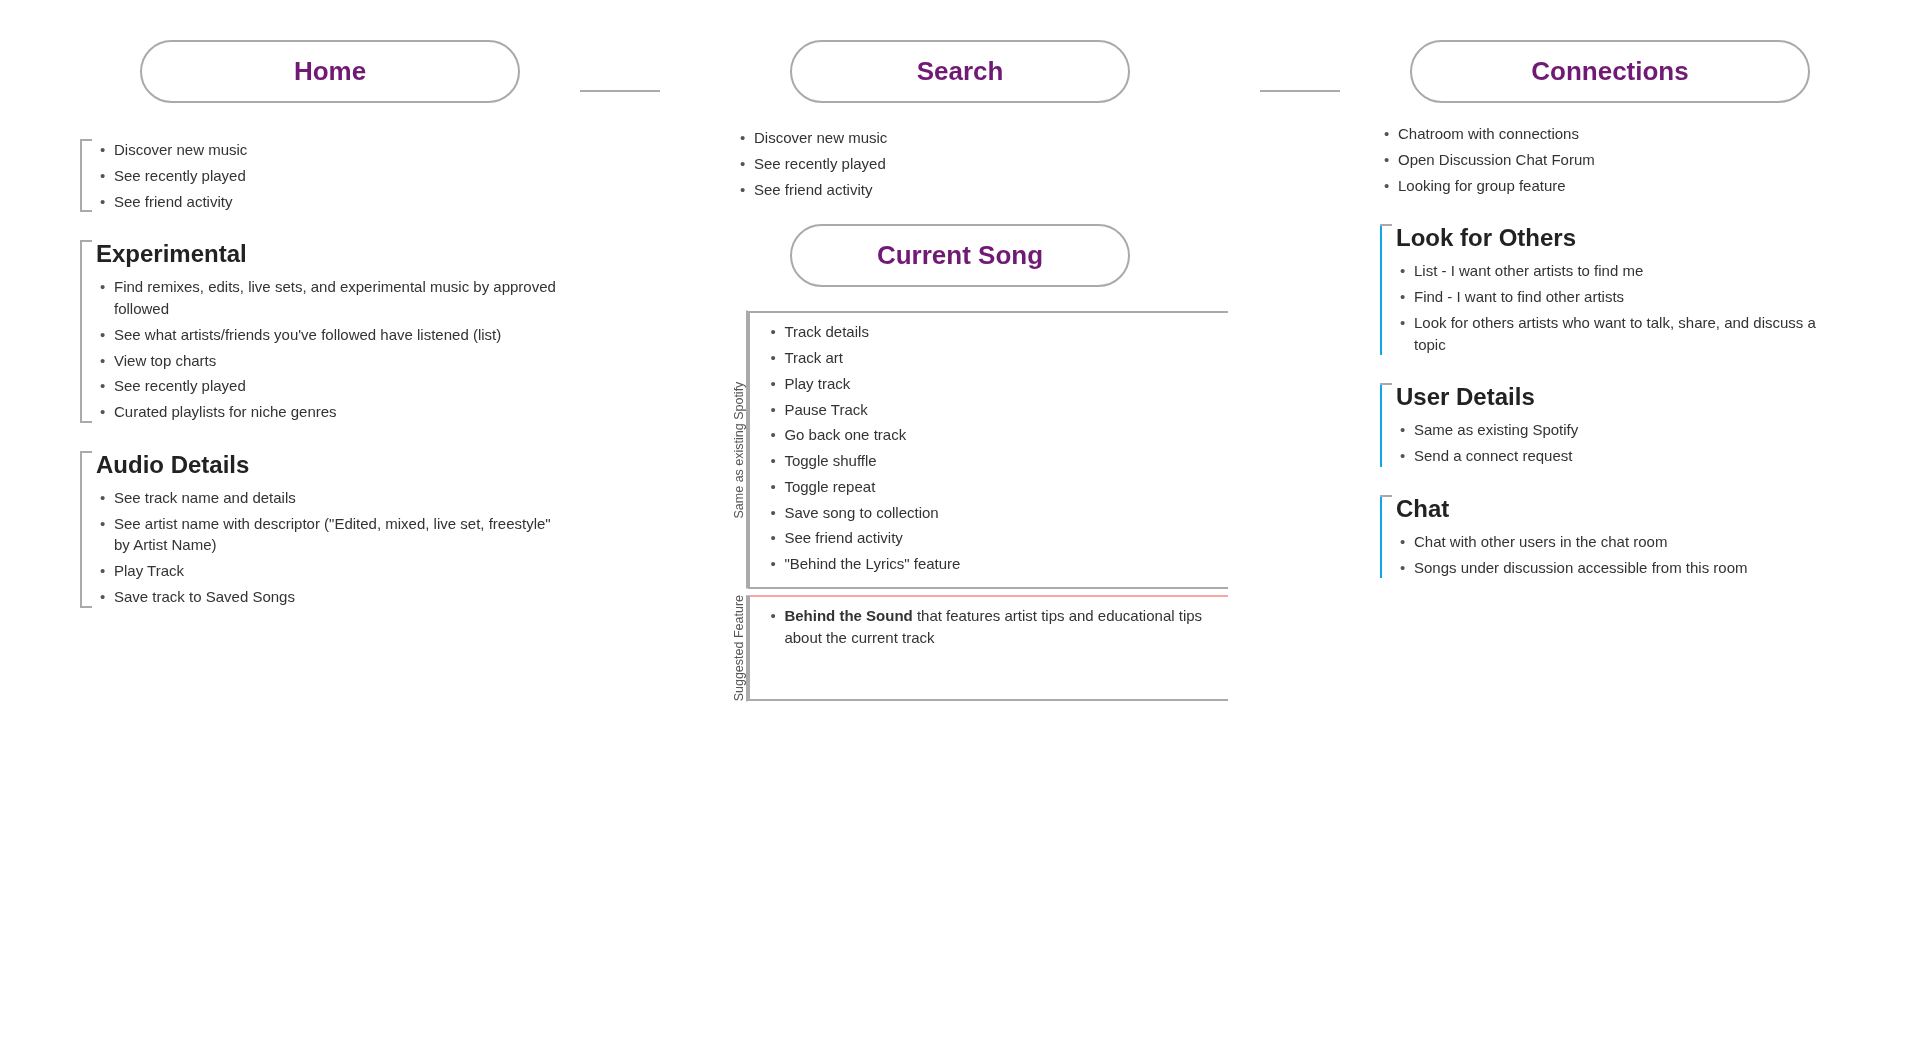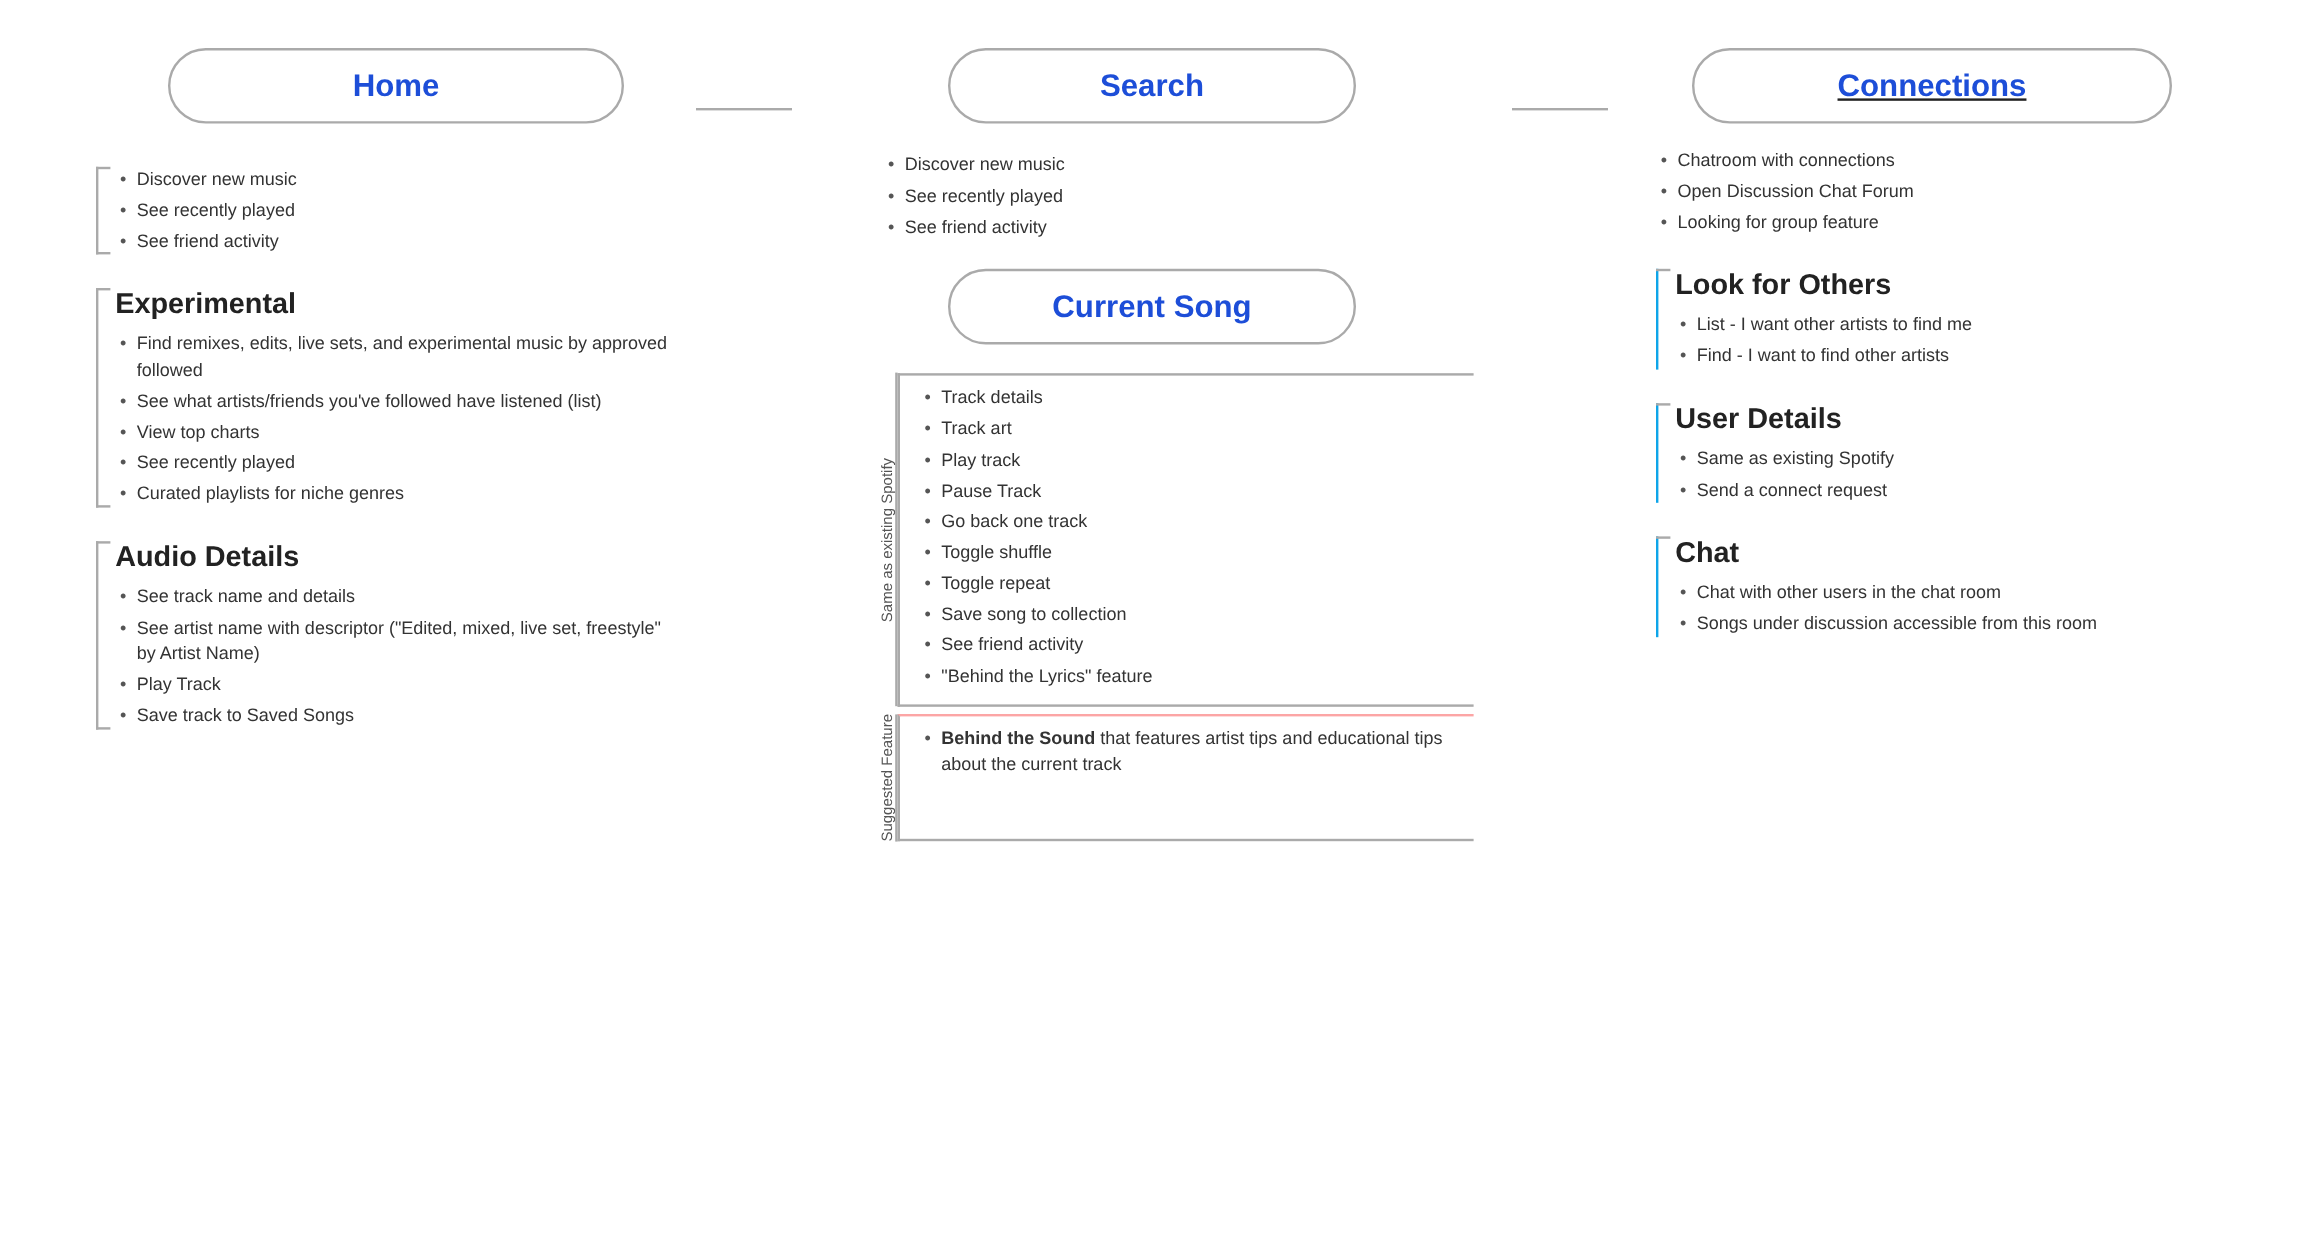--- a/index.html
+++ b/index.html
@@ -47,21 +47,21 @@
       border-radius: 40px;
       padding: 14px 30px;
       text-align: center;
       display: block;
       margin: 0 auto 20px auto;
       max-width: 380px;
     }
     .pill-header h2 {
       font-size: 26px;
       font-weight: 800;
-      color: #1d4ed8;
+      color: #701a75;
     }
 
     
     .section-title {
       font-size: 24px;
       font-weight: 800;
       color: #222;
       margin-bottom: 8px;
       margin-top: 28px;
     }
@@ -292,35 +292,36 @@
       </div>
 
     </div>
 
     <div style="flex:0; display:flex; align-items:flex-start; padding-top:50px;">
       <div style="width:80px; height:2px; background:#aaa; margin-top:0;"></div>
     </div>
 
     <div class="col right-col" style="max-width:520px; min-width:440px;">
 
-      <div class="pill-header" style="max-width:400px;text-decoration:underline;">
+      <div class="pill-header" style="max-width:400px;">
         <h2>Connections</h2>
       </div>
 
       <ul class="bullet-list" style="margin-bottom:20px; margin-left:4px;">
         <li>Chatroom with connections</li>
         <li>Open Discussion Chat Forum</li>
         <li>Looking for group feature</li>
       </ul>
 
       <div class="right-divider" style="margin-bottom:16px;">
         <div class="section-title">Look for Others</div>
         <ul class="bullet-list">
           <li>List - I want other artists to find me</li>
           <li>Find - I want to find other artists</li>
+          <li>Look for others artists who want to talk, share, and discuss a topic</li>
         </ul>
       </div>
 
       <div class="right-divider" style="margin-bottom:16px;">
         <div class="section-title">User Details</div>
         <ul class="bullet-list">
           <li>Same as existing Spotify</li>
           <li>Send a connect request</li>
         </ul>
       </div>

